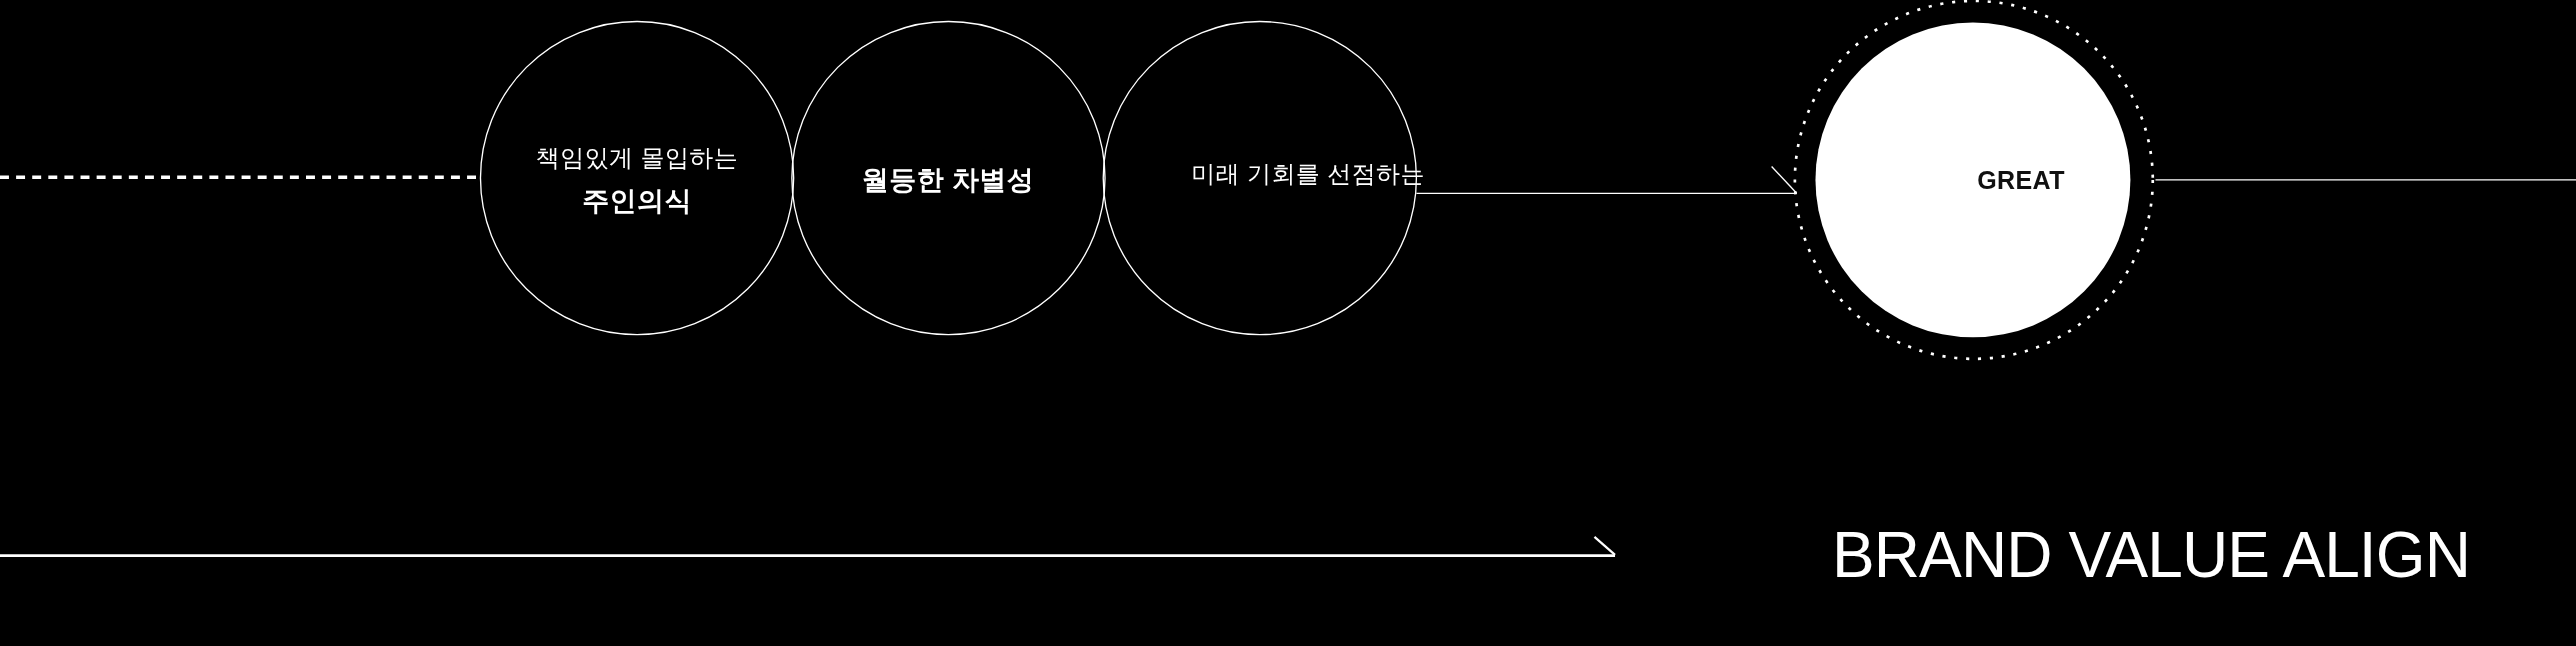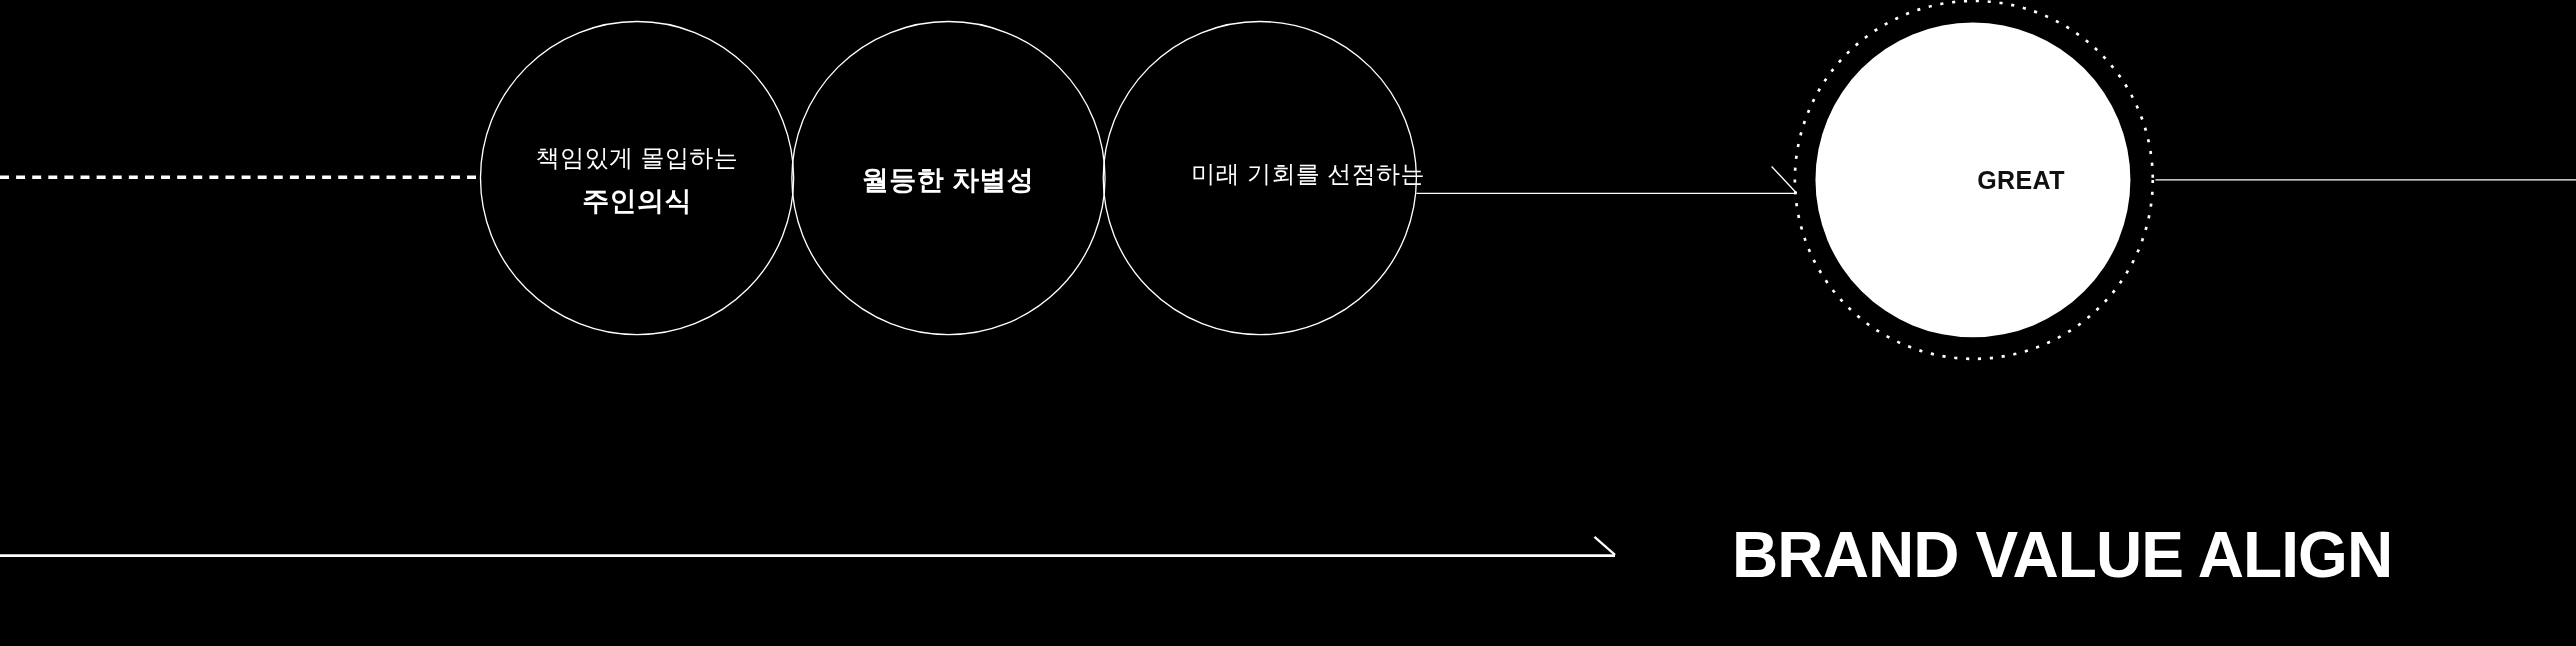--- a/index.html
+++ b/index.html
@@ -50,26 +50,26 @@
     text-align: center;
     color: #111111;
     font-size: 25px;
     line-height: 34px;
     font-weight: 700;
     letter-spacing: 0.4px;
     margin-left: 48px;
   }
   .banner-label {
     position: absolute;
-    left: 1732px;
+    left: 1832px;
     top: 556px;
     transform: translateY(-52%);
     color: #ffffff;
     font-size: 64px;
-    font-weight: 700;
+    font-weight: 400;
     letter-spacing: -0.9px;
     white-space: nowrap;
   }
 </style>
 </head>
 <body>
 
 <div class="stage">
 
   <svg class="layer" width="2576" height="647" viewBox="0 0 2879 723">

